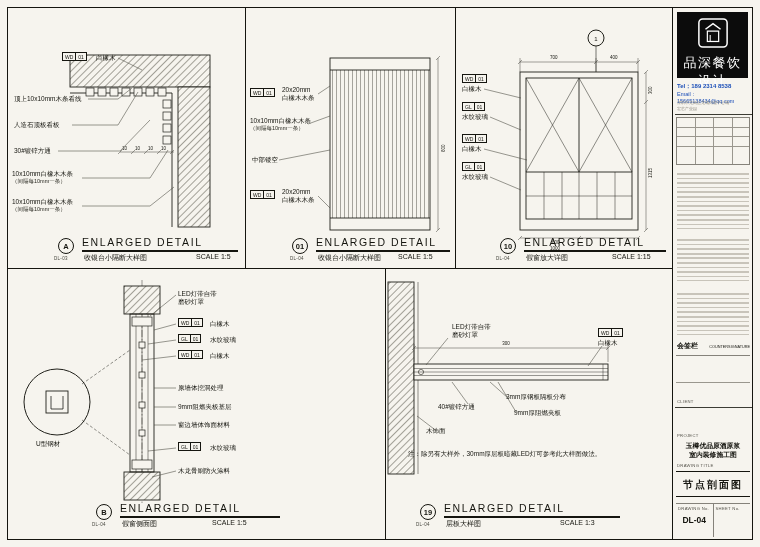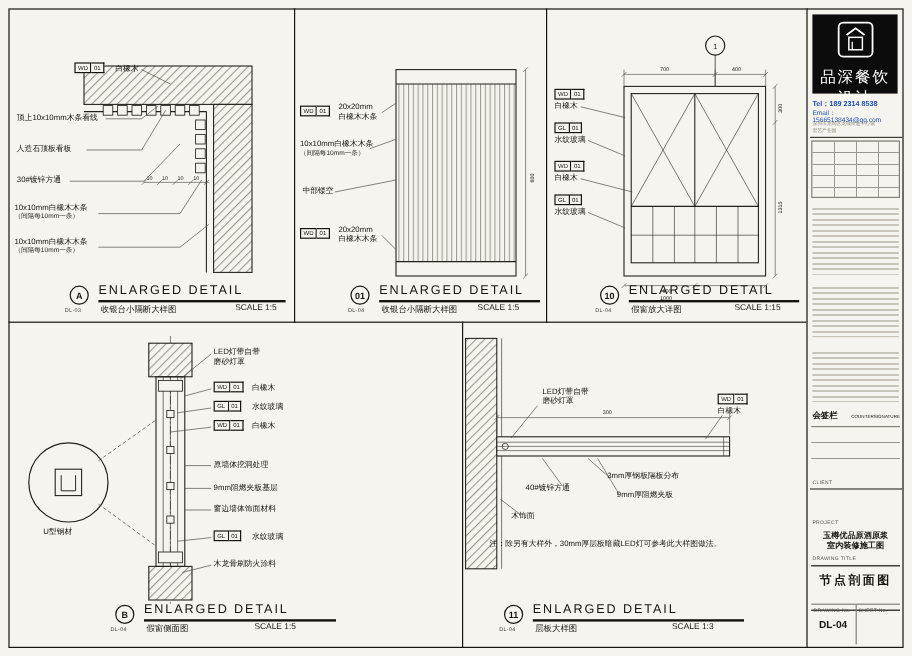--- a/index.html
+++ b/index.html
@@ -33,21 +33,21 @@
                 repeating-linear-gradient(to right, transparent 0 17.7px, #9a978e 17.7px 18.5px); }
   .bars { position:absolute; left:4px; width:72px;
     background: repeating-linear-gradient(to bottom, #c8c4ba 0 1.7px, transparent 1.7px 4.6px); }
   .csign { position:absolute; left:4px; top:334px; width:73px; display:flex; justify-content:space-between; align-items:baseline; }
   .csign .cn { font-size:7px; font-weight:700; color:#15150f; }
   .csign .en { font-size:3.8px; color:#15150f; }
   .sigrows { position:absolute; left:3px; top:348px; width:74px; height:40px; border-top:0.8px solid #85827a;
     background: repeating-linear-gradient(to bottom, transparent 0 12.5px, #9a978e 12.5px 13.3px); }
   .tiny { position:absolute; font-size:4.2px; color:#55534b; letter-spacing:0.3px; }
   .pname { position:absolute; left:3px; width:74px; text-align:center; font-size:6.8px; font-weight:700; color:#15150f; }
-  .dtbox { position:absolute; left:3px; top:464px; width:74px; height:38px; border-top:1.2px solid #15150f; border-bottom:1.2px solid #15150f; text-align:center; font-size:10px; font-weight:700; line-height:26px; color:#15150f; letter-spacing:2px; }
+  .dtbox { position:absolute; left:3px; top:464px; width:74px; height:26px; border-top:1.2px solid #15150f; border-bottom:1.2px solid #15150f; text-align:center; font-size:10px; font-weight:700; line-height:26px; color:#15150f; letter-spacing:2px; }
   .numrow { position:absolute; left:3px; top:496px; width:74px; height:34px; border-top:0.8px solid #85827a; display:flex; }
   .numcell { flex:1; position:relative; }
   .numcell + .numcell { border-left:0.8px solid #85827a; }
   .dno { position:absolute; left:0; top:11px; width:100%; text-align:center; font-size:8.5px; font-weight:700; color:#15150f; }
   svg text { font-family:"Liberation Sans",sans-serif; }
   .dim { font-size:4.5px; fill:#15150f; }
   .dim6 { font-size:6px; fill:#15150f; }
 </style>
 </head>
 <body>
@@ -360,21 +360,21 @@
       <b>WD</b>
       <b>01</b>
     </div>
   <div class="lbl" style="left:598px;top:339px">白橡木</div>
   <div class="lbl" style="left:438px;top:403px">40#镀锌方通</div>
   <div class="lbl" style="left:506px;top:393px">3mm厚钢板隔板分布</div>
   <div class="lbl" style="left:514px;top:409px">9mm厚阻燃夹板</div>
   <div class="lbl" style="left:426px;top:427px">木饰面</div>
   <div class="lbl" style="left:408px;top:450px">注：除另有大样外，30mm厚层板暗藏LED灯可参考此大样图做法。</div>
 
-  <div class="circ" style="left:420px;top:504px">11</div>
+  <div class="circ" style="left:420px;top:504px">19</div>
   <div class="ref" style="left:416px;top:522px">DL-04</div>
   <div class="ptitle" style="left:444px;top:502px">ENLARGED DETAIL</div>
   <div class="tline" style="left:444px;top:516px;width:176px"></div>
   <div class="psub" style="left:446px;top:519px">层板大样图</div>
   <div class="pscale" style="left:560px;top:519px">SCALE 1:3</div>
 
   <div class="tblock">
     <div class="logo">
       <svg width="32" height="32" viewBox="0 0 34 34">
         <rect x="2" y="2" width="30" height="30" rx="4" fill="none" stroke="#ffffff" stroke-width="1.6"></rect>

